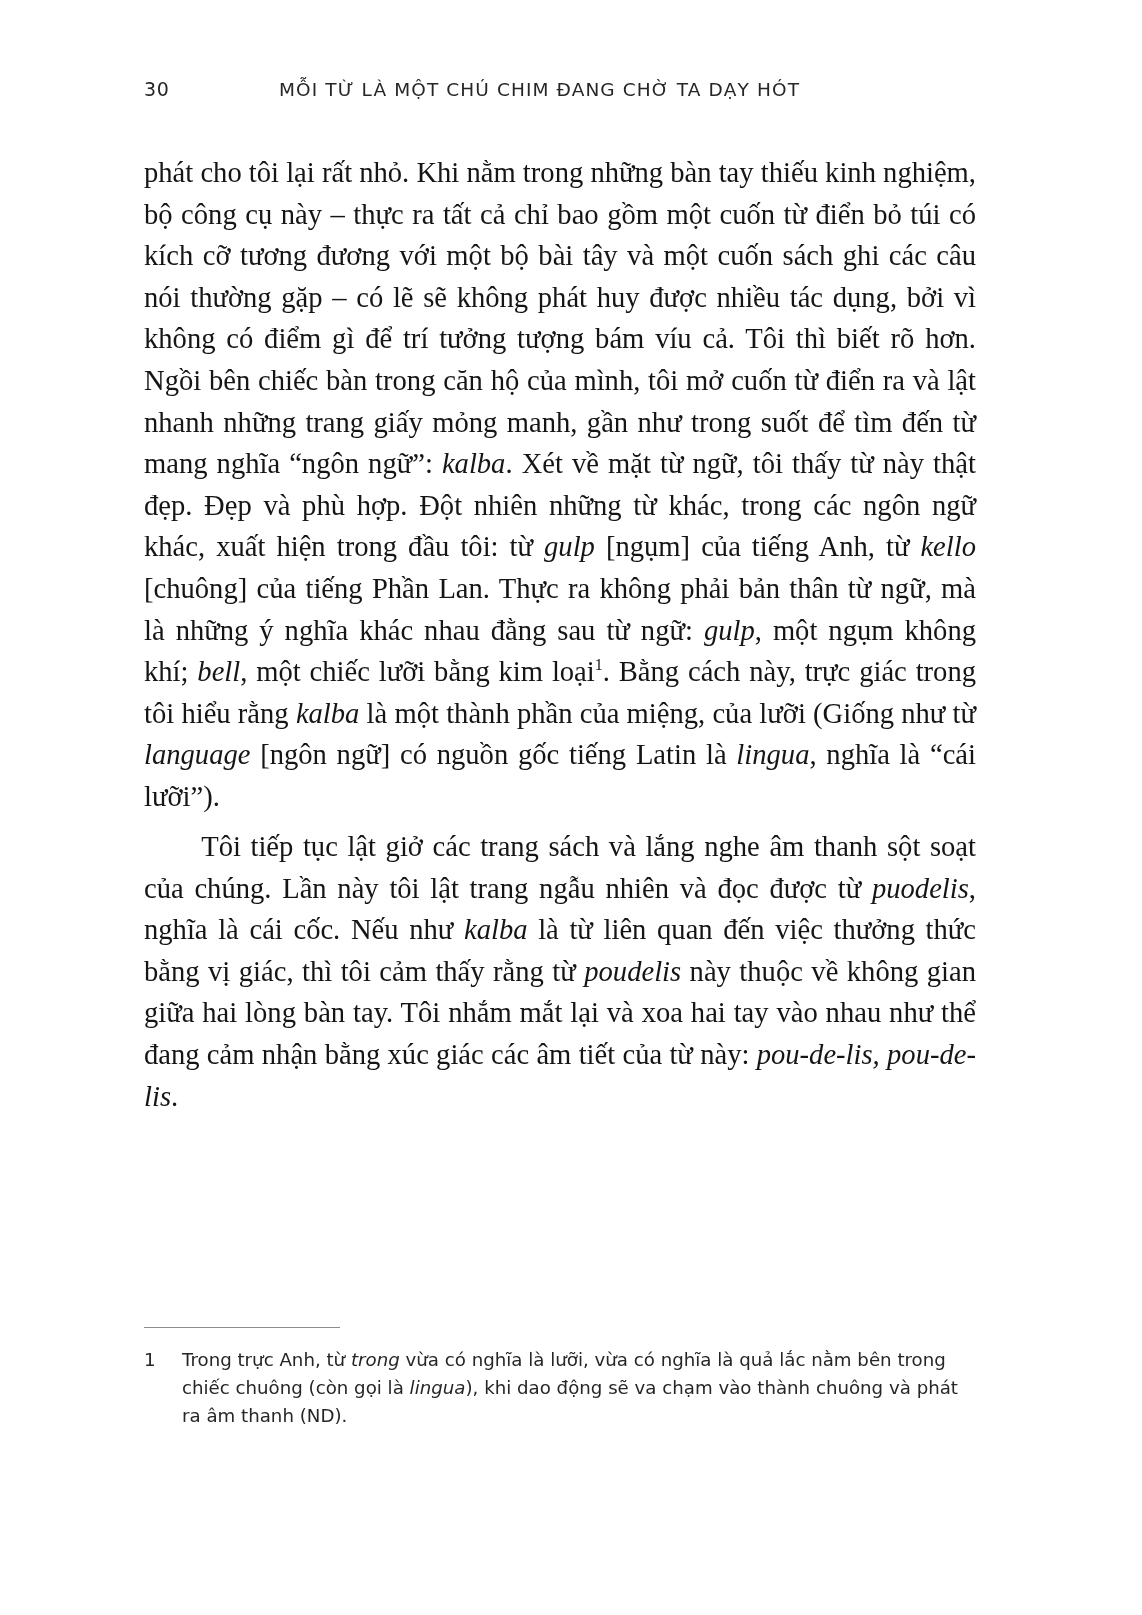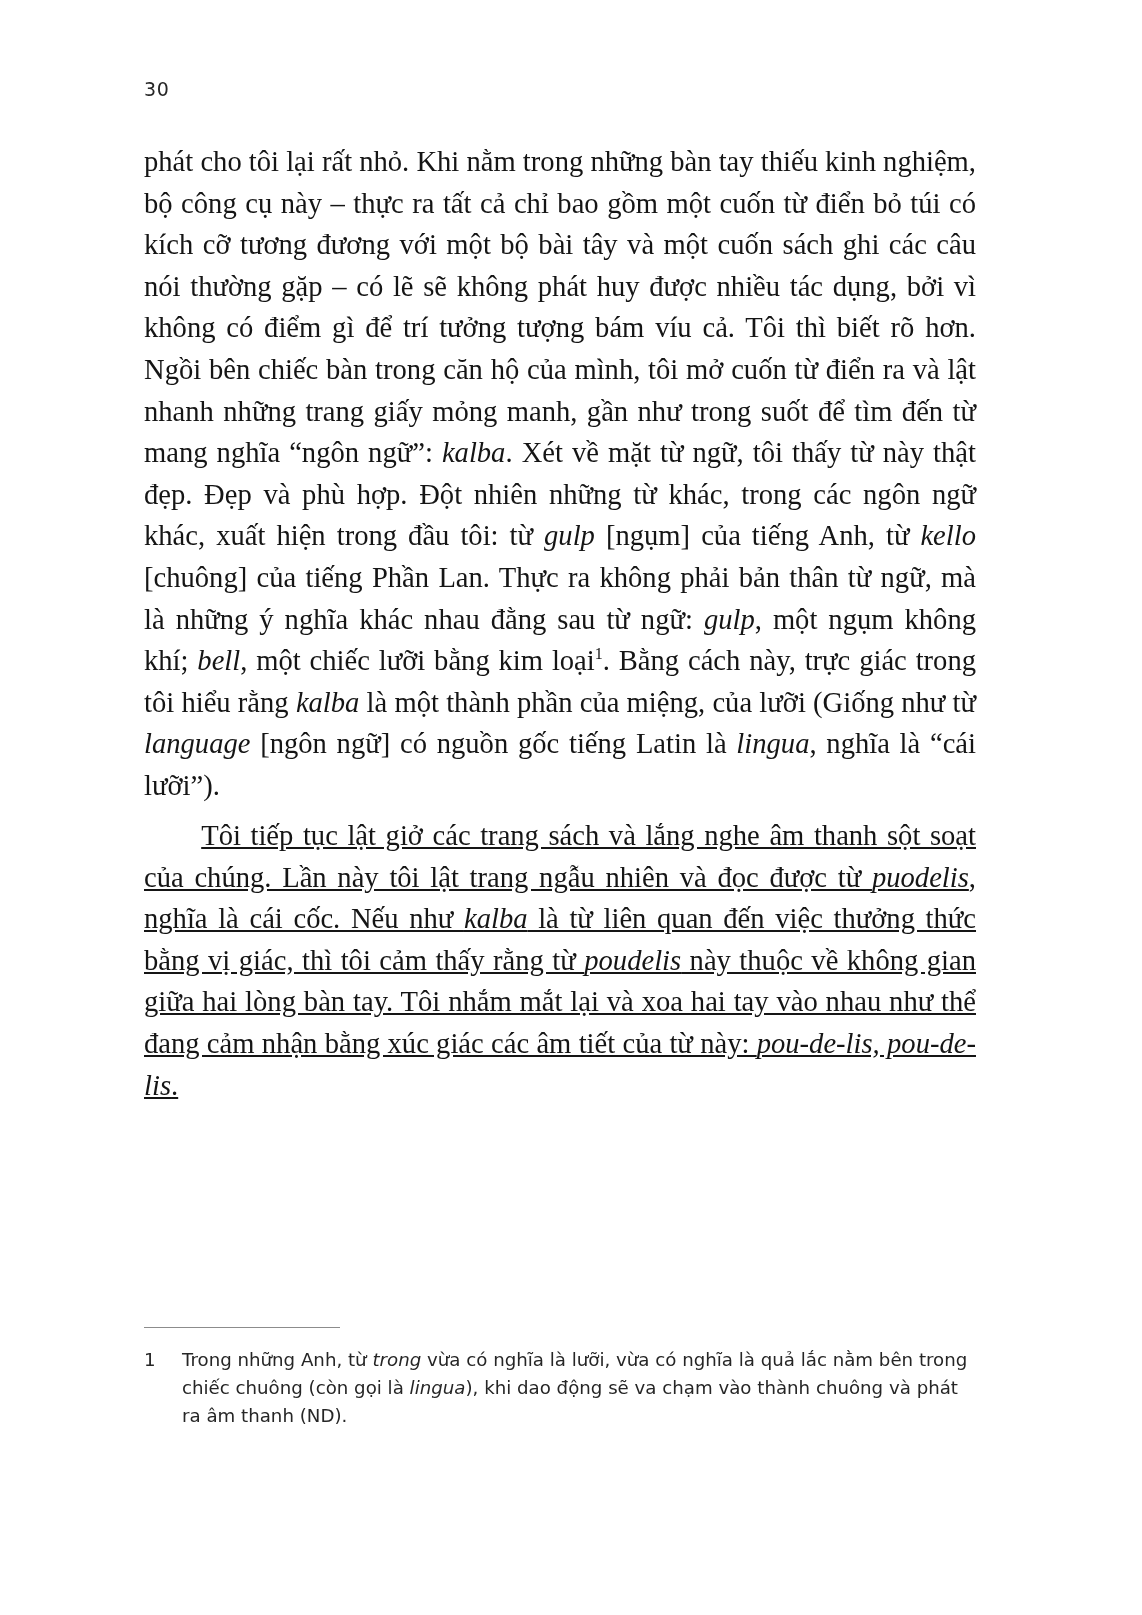--- a/index.html
+++ b/index.html
@@ -34,37 +34,36 @@
     flex: none;
   }
   .header .running-title {
     flex: 1;
     text-transform: uppercase;
     font-size: 18.5px;
     letter-spacing: 1.1px;
   }
   .body-block {
     position: absolute;
-    top: 141px;
+    top: 152px;
     left: 140px;
     width: 832px;
   }
   p.para {
     margin: 0;
     font-size: 28.6px;
     line-height: 1.455;
     text-align: justify;
     text-justify: inter-word;
     hyphens: none;
     color: #151515;
   }
   p.para + p.para {
     text-indent: 2.0em;
     margin-top: 0.30em;
-    text-decoration: underline;
   }
   .it { font-style: italic; }
   sup.fn {
     font-size: 0.56em;
     vertical-align: super;
     line-height: 0;
   }
   .footnote-wrap {
     position: absolute;
     left: 140px;
@@ -93,31 +92,32 @@
     text-align: left;
   }
 </style>
 </head>
 <body>
 
 <div class="page">
 
   <div class="header">
     <span class="folio">30</span>
+    <span class="running-title">MỖI TỪ LÀ MỘT CHÚ CHIM ĐANG CHỜ TA DẠY HÓT</span>
   </div>
 
   <div class="body-block">
 
     <p class="para"><span>phát cho tôi lại rất nhỏ. Khi nằm trong những bàn tay thiếu kinh nghiệm, bộ công cụ này – thực ra tất cả chỉ bao gồm một cuốn từ điển bỏ túi có kích cỡ tương đương với một bộ bài tây và một cuốn sách ghi các câu nói thường gặp – có lẽ sẽ không phát huy được nhiều tác dụng, bởi vì không có điểm gì để trí tưởng tượng bám víu cả. Tôi thì biết rõ hơn. Ngồi bên chiếc bàn trong căn hộ của mình, tôi mở cuốn từ điển ra và lật nhanh những trang giấy mỏng manh, gần như trong suốt để tìm đến từ mang nghĩa “ngôn ngữ”: </span><span class="it">kalba</span><span>. Xét về mặt từ ngữ, tôi thấy từ này thật đẹp. Đẹp và phù hợp. Đột nhiên những từ khác, trong các ngôn ngữ khác, xuất hiện trong đầu tôi: từ </span><span class="it">gulp</span><span> [ngụm] của tiếng Anh, từ </span><span class="it">kello</span><span> [chuông] của tiếng Phần Lan. Thực ra không phải bản thân từ ngữ, mà là những ý nghĩa khác nhau đằng sau từ ngữ: </span><span class="it">gulp</span><span>, một ngụm không khí; </span><span class="it">bell</span><span>, một chiếc lưỡi bằng kim loại</span><sup class="fn">1</sup><span>. Bằng cách này, trực giác trong tôi hiểu rằng </span><span class="it">kalba</span><span> là một thành phần của miệng, của lưỡi (Giống như từ </span><span class="it">language</span><span> [ngôn ngữ] có nguồn gốc tiếng Latin là </span><span class="it">lingua</span><span>, nghĩa là “cái lưỡi”).</span></p>
 
     <p class="para"><span>Tôi tiếp tục lật giở các trang sách và lắng nghe âm thanh sột soạt của chúng. Lần này tôi lật trang ngẫu nhiên và đọc được từ </span><span class="it">puodelis</span><span>, nghĩa là cái cốc. Nếu như </span><span class="it">kalba</span><span> là từ liên quan đến việc thưởng thức bằng vị giác, thì tôi cảm thấy rằng từ </span><span class="it">poudelis</span><span> này thuộc về không gian giữa hai lòng bàn tay. Tôi nhắm mắt lại và xoa hai tay vào nhau như thể đang cảm nhận bằng xúc giác các âm tiết của từ này: </span><span class="it">pou-de-lis, pou-de-lis</span><span>.</span></p>
 
   </div>
 
   <div class="footnote-wrap">
     <div class="fn-rule"></div>
     <div class="fn-row">
       <span class="fn-num">1</span>
-      <span class="fn-text"><span>Trong những Anh, từ </span><span class="it">trong</span><span> vừa có nghĩa là lưỡi, vừa có nghĩa là quả lắc nằm bên trong chiếc chuông (còn gọi là </span><span class="it">lingua</span><span>), khi dao động sẽ va chạm vào thành chuông và phát ra âm thanh (ND).</span></span>
+      <span class="fn-text"><span>Trong trực Anh, từ </span><span class="it">trong</span><span> vừa có nghĩa là lưỡi, vừa có nghĩa là quả lắc nằm bên trong chiếc chuông (còn gọi là </span><span class="it">lingua</span><span>), khi dao động sẽ va chạm vào thành chuông và phát ra âm thanh (ND).</span></span>
     </div>
   </div>
 
 </div>
 
 </body></html>

